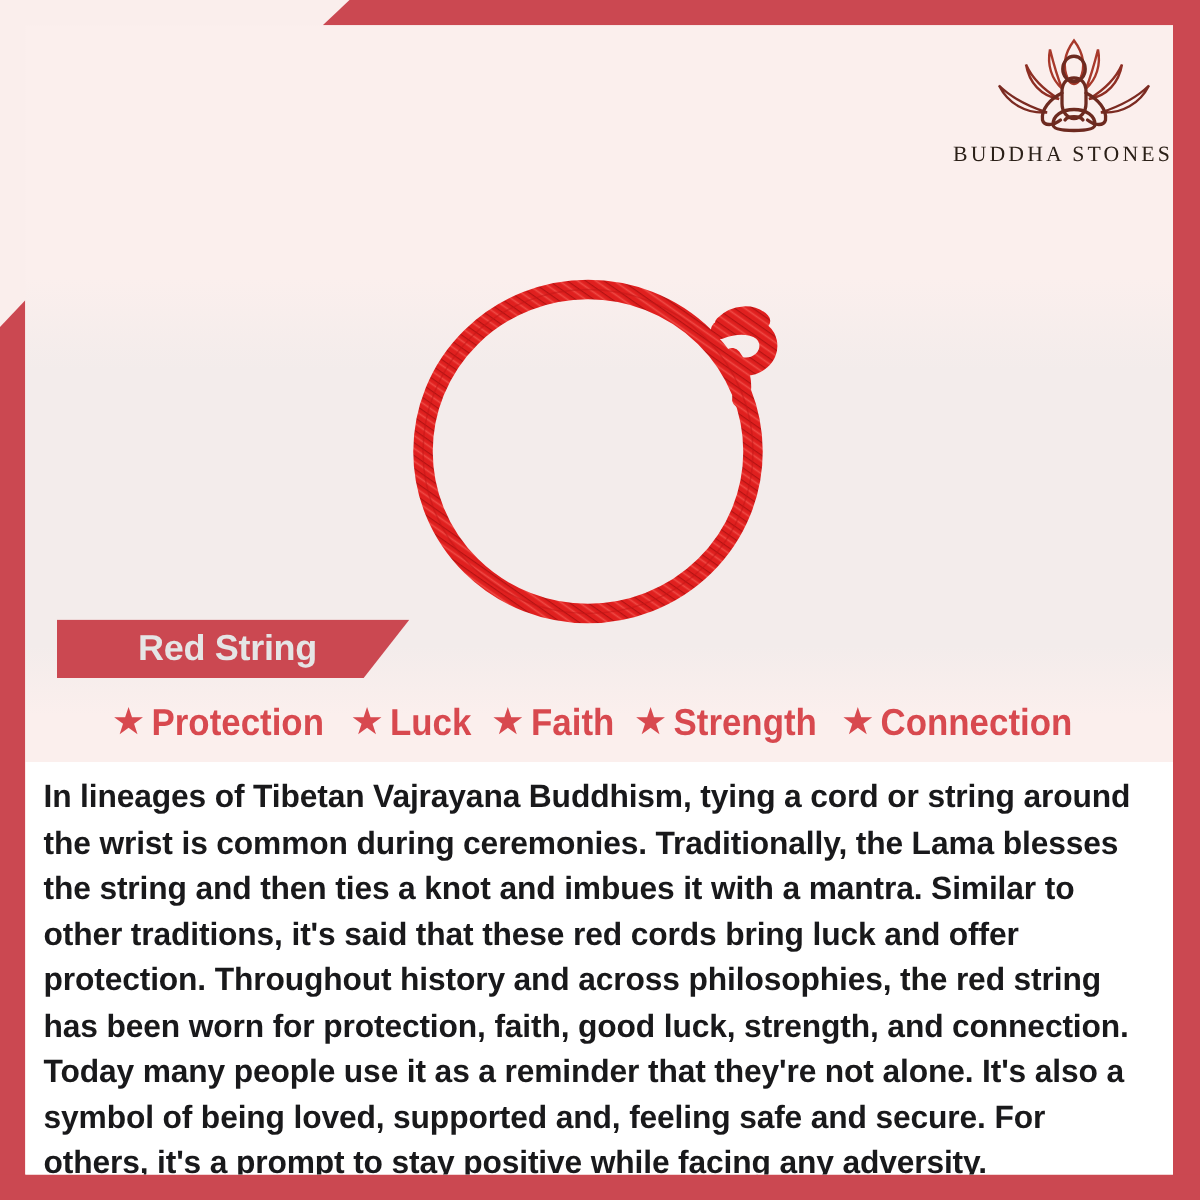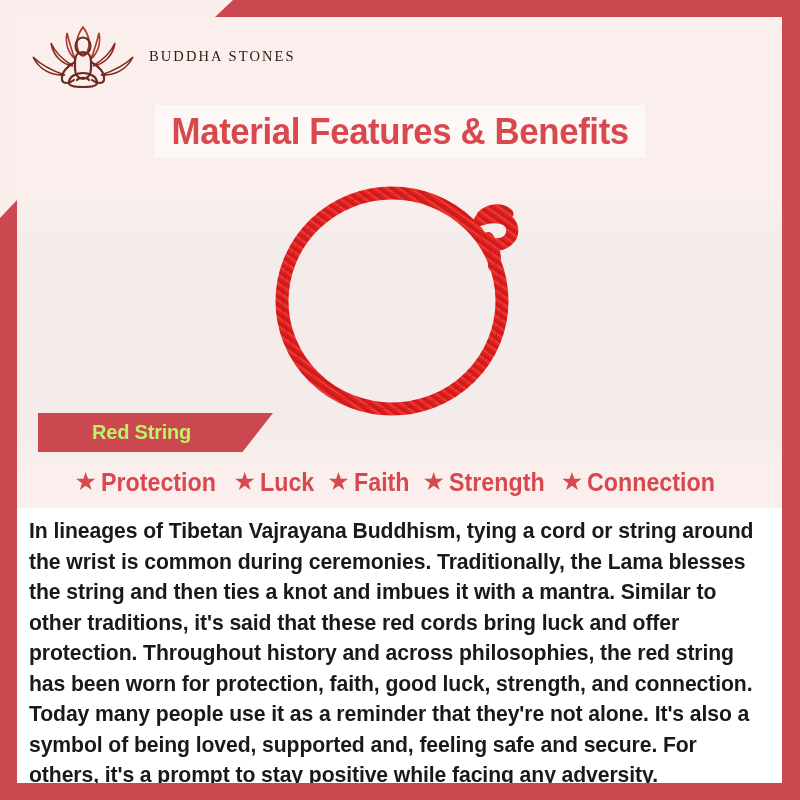--- a/index.html
+++ b/index.html
@@ -66,22 +66,22 @@
     overflow: hidden;
   }
 
   
   .logo-wrap {
     position: absolute;
     left: 0;
     right: 0;
     top: 0;
     display: flex;
-    flex-direction: row;
-    align-items: center;
+    flex-direction: column;
+    align-items: flex-end;
   }
   .logo-mark {
     width: 132px;
     height: 76px;
     display: block;
   }
   .logo-text {
     margin-top: 2px;
     font-family: "Liberation Serif", serif;
     font-size: 14.5px;
@@ -135,23 +135,23 @@
     left: 21px;
     top: 396px;
     width: 235px;
     height: 39px;
     background: #cb4851;
     clip-path: polygon(0 0, 100% 0, 87% 100%, 0 100%);
     display: flex;
     align-items: center;
   }
   .label-text {
-    color: #bef264;
+    color: #e5e5e5;
     font-weight: 700;
-    font-size: 20px;
+    font-size: 24px;
     letter-spacing: -0.2px;
     margin-left: 54px;
   }
 
   
   .benefits {
     position: absolute;
     left: 0;
     right: 0;
     top: 444px;
@@ -236,23 +236,20 @@
           <path d="M58 44 C58 38, 61.5 35, 66 35 C70.5 35, 74 38, 74 44 L74 52 C74 58, 70 62, 66 62 C62 62, 58 58, 58 52 Z"></path>
           <path d="M58 45 C50 49, 44 56, 45 63 C46 67, 52 67, 57 63"></path>
           <path d="M74 45 C82 49, 88 56, 87 63 C86 67, 80 67, 75 63"></path>
           <path d="M52 66 C52 60, 58 56, 66 56 C74 56, 80 60, 80 66 C80 69, 74 70, 66 70 C58 70, 52 69, 52 66 Z"></path>
           <path d="M60 63 C62 60, 70 60, 72 63"></path>
         </g>
       </svg>
       <div class="logo-text">BUDDHA STONES</div>
     </div>
 
-    <div class="title-banner">
-      <div class="title-text">Material Features &amp; Benefits</div>
-    </div>
 
     <div class="product-area">
       <svg class="bracelet" viewBox="0 0 268 252">
         <defs>
           <pattern id="braid" width="7" height="7" patternUnits="userSpaceOnUse" patternTransform="rotate(35)">
             <rect width="7" height="7" fill="#e0201f"></rect>
             <path d="M0 0 L7 0" stroke="#b31313" stroke-width="1.6"></path>
             <path d="M0 3.5 L7 3.5" stroke="#f4564f" stroke-width="1.1" opacity="0.75"></path>
           </pattern>
         </defs>

